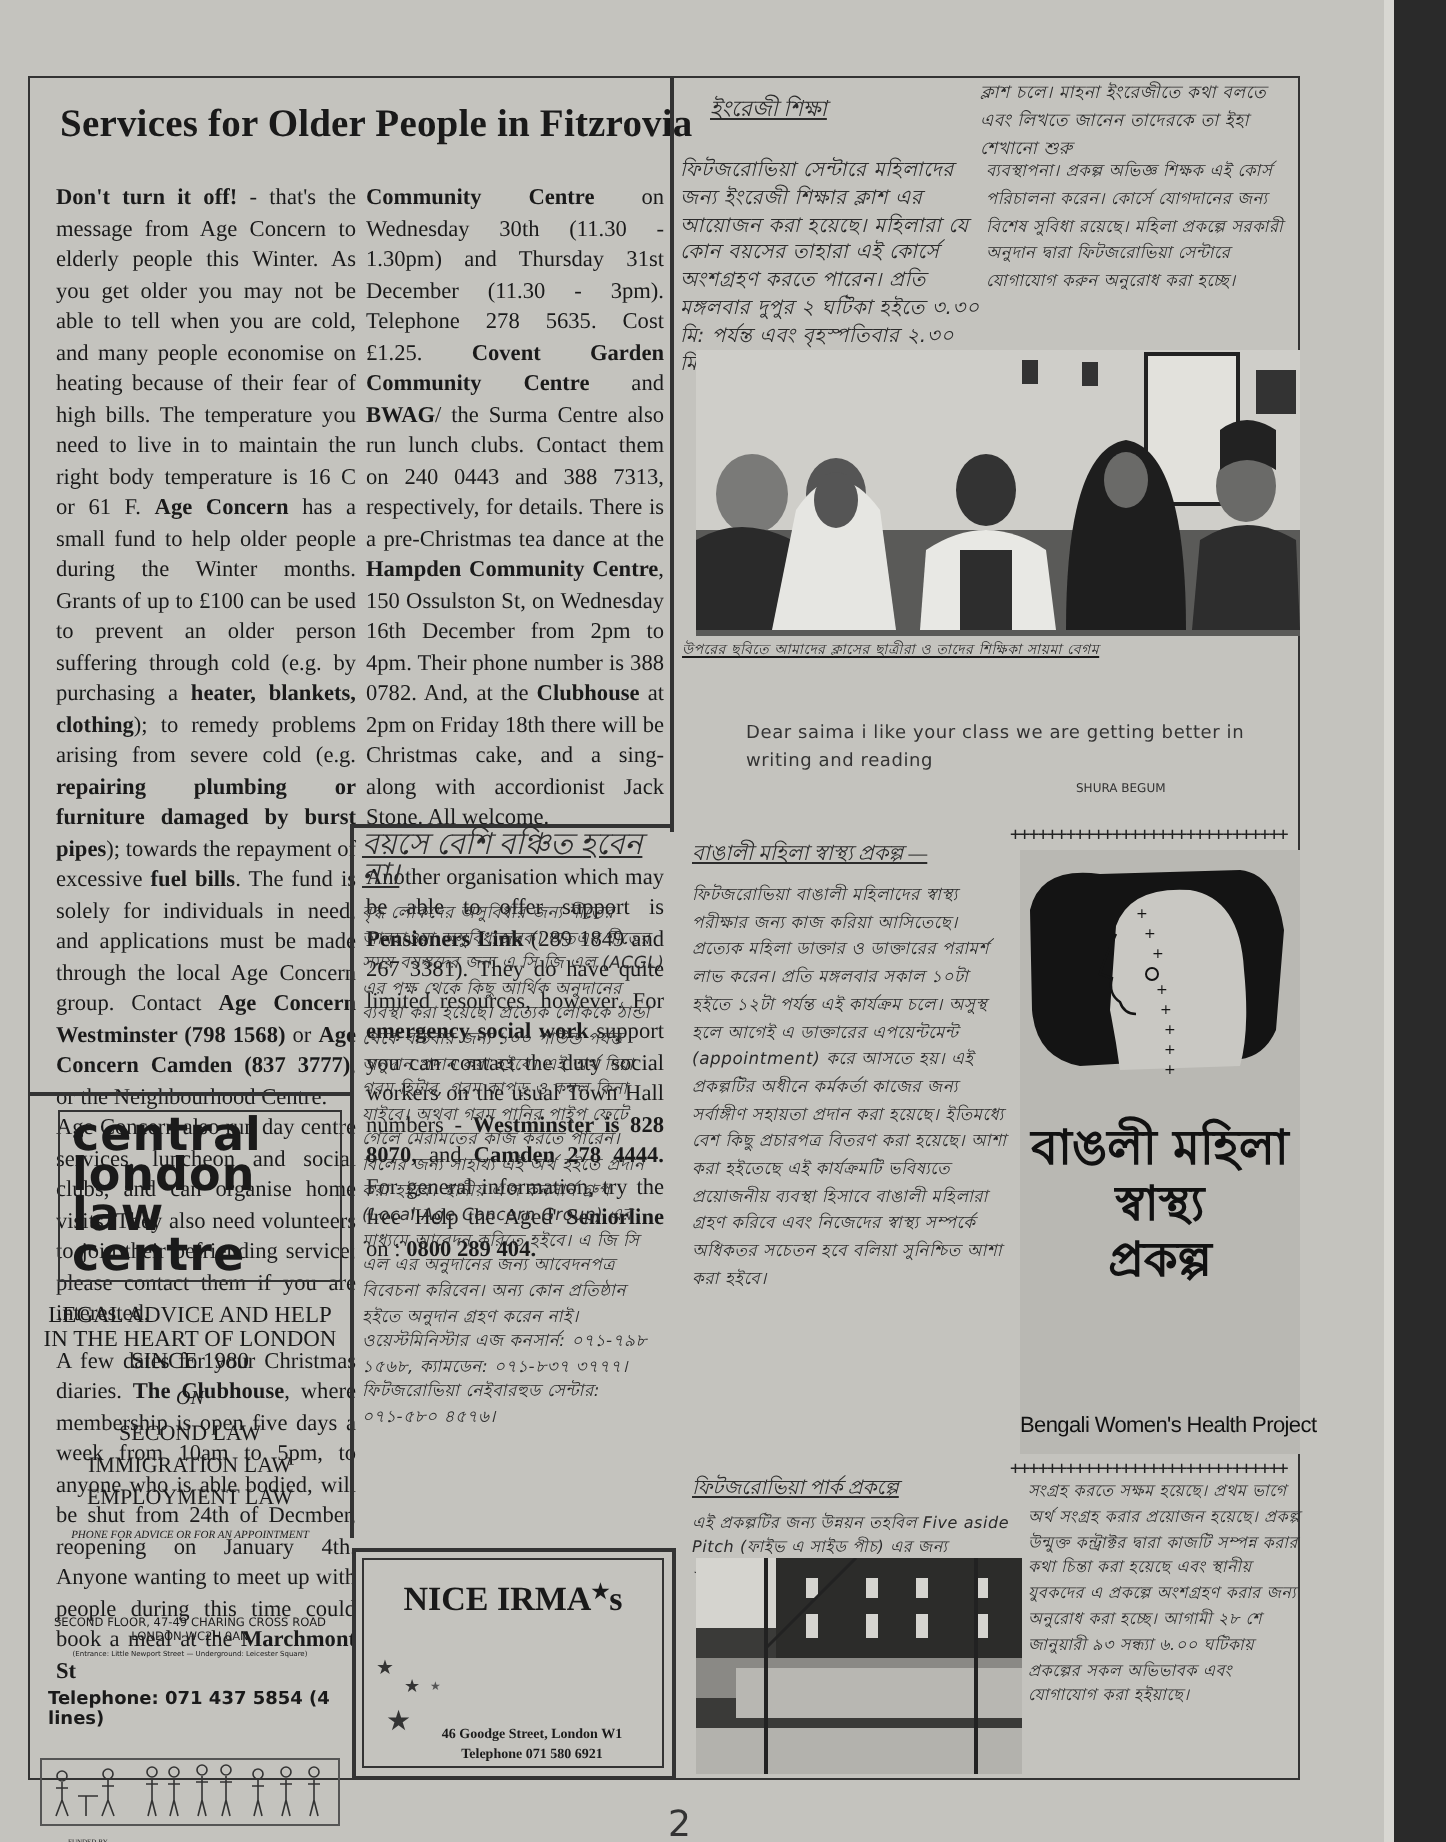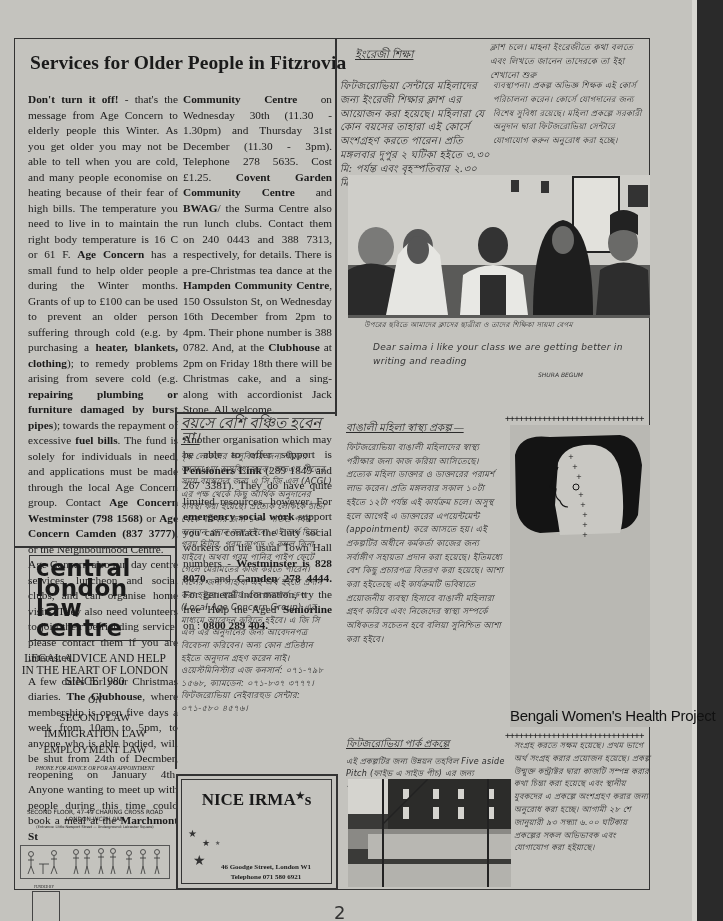--- a/index.html
+++ b/index.html
@@ -107,20 +107,21 @@
     <div>SECOND LAW</div>
     <div>IMMIGRATION LAW</div>
     <div>EMPLOYMENT LAW</div>
   </div>
   <div class="center" style="margin-top:8px;font-size:5.5px;font-style:italic;">PHONE FOR ADVICE OR FOR AN APPOINTMENT</div>
   <div class="center" style="margin-top:38px;font-family:'DejaVu Sans',sans-serif;font-size:5.8px;line-height:7.5px;">
     <div>SECOND FLOOR, 47-49 CHARING CROSS ROAD</div>
     <div>LONDON WC2H 0AN</div>
     <div style="font-size:3.5px;">(Entrance: Little Newport Street — Underground: Leicester Square)</div>
   </div>
+  <div style="margin-top:14px;margin-left:4px;font-family:'DejaVu Sans',sans-serif;font-size:9px;font-weight:bold;">Telephone: 071 437 5854 (4 lines)</div>
   <div style="margin-top:14px;margin-left:0px;width:148px;height:32px;border:1px solid #555;position:relative;">
     <svg width="146" height="30" viewBox="0 0 146 30">
       <g stroke="#333" fill="none" stroke-width="0.8">
         <circle cx="10" cy="8" r="2.5"></circle>
           <path d="M10 11v9M7 14h6M10 20l-3 8M10 20l3 8"></path>
         <circle cx="33" cy="7" r="2.5"></circle>
           <path d="M33 10v10M30 13h6M33 20l-3 8M33 20l3 8"></path>
         <circle cx="55" cy="6" r="2.5"></circle>
           <path d="M55 9v11M52 12h6M55 20l-2 8M55 20l2 8"></path>
         <circle cx="66" cy="6" r="2.5"></circle>
@@ -202,24 +203,24 @@
     <path d="M132 100 L158 100 L158 140 L132 140Z" fill="#2d2d2d"></path>
 
     <path d="M185 140 Q185 50 215 45 Q245 50 245 140Z" fill="#1e1e1e"></path>
     <ellipse cx="215" cy="65" rx="11" ry="14" fill="#6a6a68"></ellipse>
 
     <ellipse cx="275" cy="68" rx="15" ry="18" fill="#6a6a68"></ellipse>
     <path d="M248 140 L252 95 Q275 80 300 95 L302 140Z" fill="#2d2d2d"></path>
     <path d="M262 40 Q275 30 290 40 L290 60 Q275 50 262 60Z" fill="#222"></path>
   </svg>
 </div>
-<div class="abs" style="left:364px;top:320px;width:290px;">
+<div class="abs" style="left:341px;top:320px;width:290px;text-decoration:underline;">
   <div class="hand" style="font-size:7px;line-height:11px;">উপরের ছবিতে আমাদের ক্লাসের ছাত্রীরা ও তাদের শিক্ষিকা সায়মা বেগম</div>
 </div>
-<div class="abs" style="left:373px;top:340px;width:270px;font-style:italic;">
+<div class="abs" style="left:373px;top:360px;width:270px;">
   <div style="font-family:'DejaVu Sans',sans-serif;font-size:9px;line-height:14px;letter-spacing:0.3px;color:#333;">Dear saima  i like your class we are getting better in writing  and reading</div>
   <div style="margin-left:165px;margin-top:3px;font-family:'DejaVu Sans',sans-serif;font-size:6px;color:#333;">SHURA BEGUM</div>
 </div>
 
 <div class="abs" style="left:346px;top:420px;width:158px;">
   <div class="hand-head" style="font-size:10.5px;line-height:15px;width:130px;">বাঙালী মহিলা স্বাস্থ্য প্রকল্প —</div>
   <div class="hand" style="margin-top:6px;font-size:8.4px;line-height:13.7px;">ফিটজরোভিয়া বাঙালী মহিলাদের স্বাস্থ্য পরীক্ষার জন্য কাজ করিয়া আসিতেছে। প্রত্যেক মহিলা ডাক্তার ও ডাক্তারের পরামর্শ লাভ করেন। প্রতি মঙ্গলবার সকাল ১০টা হইতে ১২টা পর্যন্ত এই কার্যক্রম চলে। অসুস্থ হলে আগেই এ ডাক্তারের এপয়েন্টমেন্ট (appointment) করে আসতে হয়। এই প্রকল্পটির অধীনে কর্মকর্তা কাজের জন্য সর্বাঙ্গীণ সহায়তা প্রদান করা হয়েছে। ইতিমধ্যে বেশ কিছু প্রচারপত্র বিতরণ করা হয়েছে। আশা করা হইতেছে এই কার্যক্রমটি ভবিষ্যতে প্রয়োজনীয় ব্যবস্থা হিসাবে বাঙালী মহিলারা গ্রহণ করিবে এবং নিজেদের স্বাস্থ্য সম্পর্কে অধিকতর সচেতন হবে বলিয়া সুনিশ্চিত আশা করা হইবে।</div>
 </div>
 
 <div class="abs plus-row" style="left:505px;top:413px;width:145px;">++++++++++++++++++++++++++++++</div>
@@ -233,21 +234,26 @@
       <text x="58" y="34">+</text>
         <text x="62" y="44">+</text>
         <text x="66" y="54">+</text>
         <text x="68" y="72">+</text>
         <text x="70" y="82">+</text>
         <text x="72" y="92">+</text>
         <text x="72" y="102">+</text>
         <text x="72" y="112">+</text>
     </g>
   </svg>
-  <div class="abs" style="left:0;top:282px;width:140px;font-family:'Liberation Sans',sans-serif;font-size:15px;color:#111;white-space:nowrap;letter-spacing:-0.3px;">Bengali Women's Health Project</div>
+  <div class="abs center" style="left:0;top:135px;width:140px;font-family:'DejaVu Sans',sans-serif;font-weight:bold;font-size:24px;line-height:28px;color:#111;">
+    <div>বাঙলী মহিলা</div>
+    <div>স্বাস্থ্য</div>
+    <div>প্রকল্প</div>
+  </div>
+  <div class="abs" style="left:0;top:282px;width:140px;font-family:'Liberation Sans',sans-serif;font-size:11px;color:#111;white-space:nowrap;letter-spacing:-0.3px;">Bengali Women's Health Project</div>
 </div>
 <div class="abs plus-row" style="left:505px;top:730px;width:145px;">++++++++++++++++++++++++++++++</div>
 
 <div class="abs" style="left:346px;top:736px;width:160px;">
   <div class="hand-head" style="font-size:10px;">ফিটজরোভিয়া পার্ক প্রকল্পে</div>
   <div class="hand" style="margin-top:3px;font-size:8px;line-height:12px;">এই প্রকল্পটির জন্য উন্নয়ন তহবিল Five aside Pitch (ফাইভ এ সাইড পীচ) এর জন্য ২৫০০০/- পাউন্ড</div>
 </div>
 <div class="photo" style="left:348px;top:779px;width:163px;height:108px;background:#3a3a38;">
   <svg width="163" height="108" viewBox="0 0 163 108">
     <rect width="163" height="108" fill="#3a3a38"></rect>

